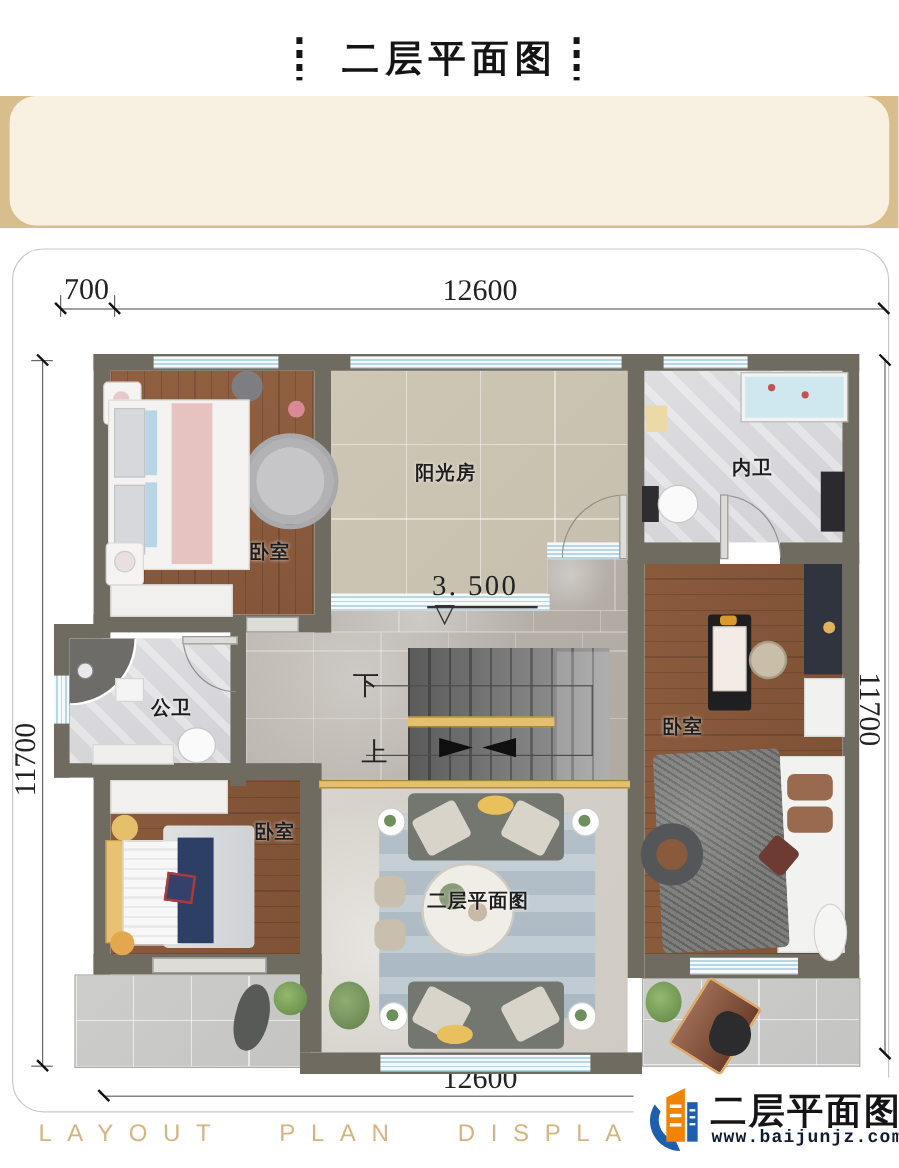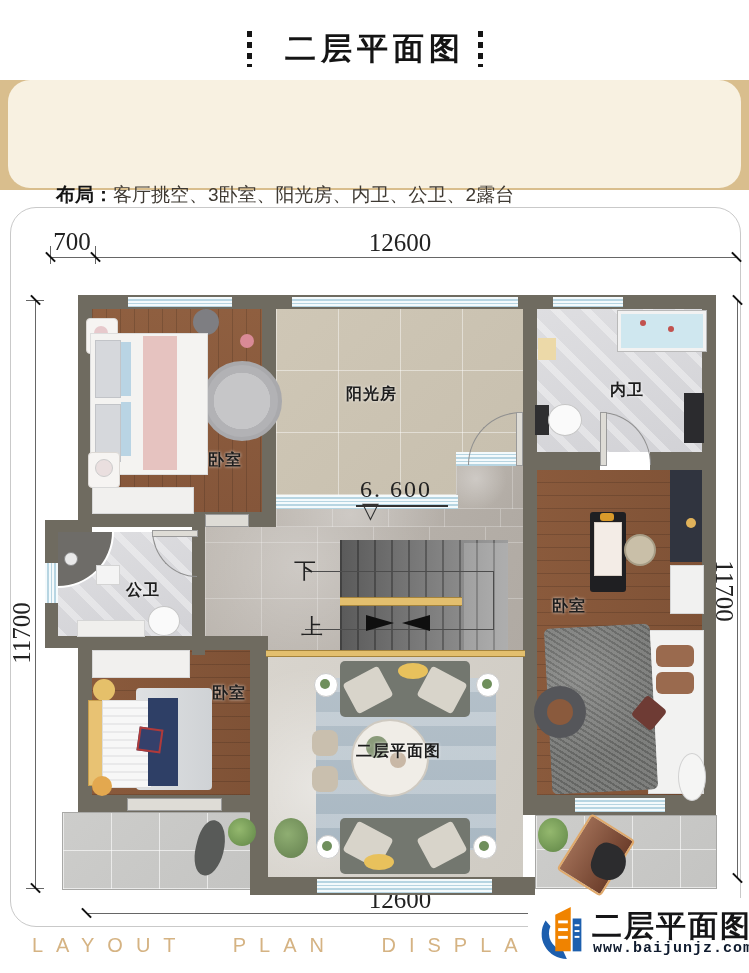--- a/index.html
+++ b/index.html
@@ -94,23 +94,20 @@
 <body>
 
 <div class="page">
 
   <div class="vdash" style="left:247px;"></div>
   <div class="title">二层平面图</div>
   <div class="vdash" style="left:478px;"></div>
 
   <div class="goldstrip"></div>
   <div class="infobox">
-    <div class="line1">
-      <b>布局：</b><span>客厅挑空、3卧室、阳光房、内卫、公卫、2露台</span>
-    </div>
     <div class="line2">
       <span class="diamond">◆</span><span>本层建筑面积:</span><span>125.24m</span><sup>2</sup>
     </div>
   </div>
 
   <div class="card"></div>
 
   <div class="dline" style="left:50px;top:257px;width:687px;height:1px;"></div>
   <div class="dline" style="left:50px;top:246px;width:1px;height:18px;"></div>
   <div class="dline" style="left:95px;top:246px;width:1px;height:18px;"></div>
@@ -220,21 +217,21 @@
 
   <div class="fitem" style="left:92px;top:650px;width:96px;height:26px;background:#f1f0ee;border:1px solid #d8d8d8;"></div>
   <div class="circ" style="left:93px;top:679px;width:22px;height:22px;background:#e5c06a;"></div>
   <div class="fitem" style="left:136px;top:688px;width:76px;height:102px;background:linear-gradient(90deg,#dfe1e3,#cfd2d5);border-radius:4px;"></div>
   <div class="fitem" style="left:88px;top:700px;width:16px;height:84px;background:#e8c273;border:1px solid #c89f4e;"></div>
   <div class="fitem" style="left:102px;top:700px;width:48px;height:86px;background:repeating-linear-gradient(0deg,#f7f7f7 0 6px,#e9e9ea 6px 8px);border:1px solid #ddd;"></div>
   <div class="fitem" style="left:148px;top:698px;width:30px;height:88px;background:#2e3f66;"></div>
   <div class="fitem" style="left:138px;top:728px;width:20px;height:20px;background:#35406b;border:2px solid #b03a3a;transform:rotate(8deg);"></div>
   <div class="circ" style="left:92px;top:776px;width:20px;height:20px;background:#e3a84f;"></div>
 
-  <div class="stxt" style="left:360px;top:476px;letter-spacing:2px;font-size:24px;">6. 600</div>
+  <div class="stxt" style="left:360px;top:476px;letter-spacing:2px;font-size:24px;">3. 500</div>
   <div class="dline" style="left:356px;top:505px;width:92px;height:2px;background:#333;"></div>
   <div class="stxt" style="left:362px;top:498px;font-size:22px;color:#333;">▽</div>
 
   <div class="stairs"></div>
   <div class="fitem" style="left:464px;top:543px;width:44px;height:110px;background:rgba(255,255,255,.18);"></div>
   <div class="goldrail" style="left:340px;top:597px;width:122px;height:7px;"></div>
   <div class="cutbox"></div>
   <div class="stxt" style="left:294px;top:556px;">下</div>
   <div class="stxt" style="left:301px;top:612px;">上</div>
   <div class="arr-r" style="left:366px;top:615px;"></div>

